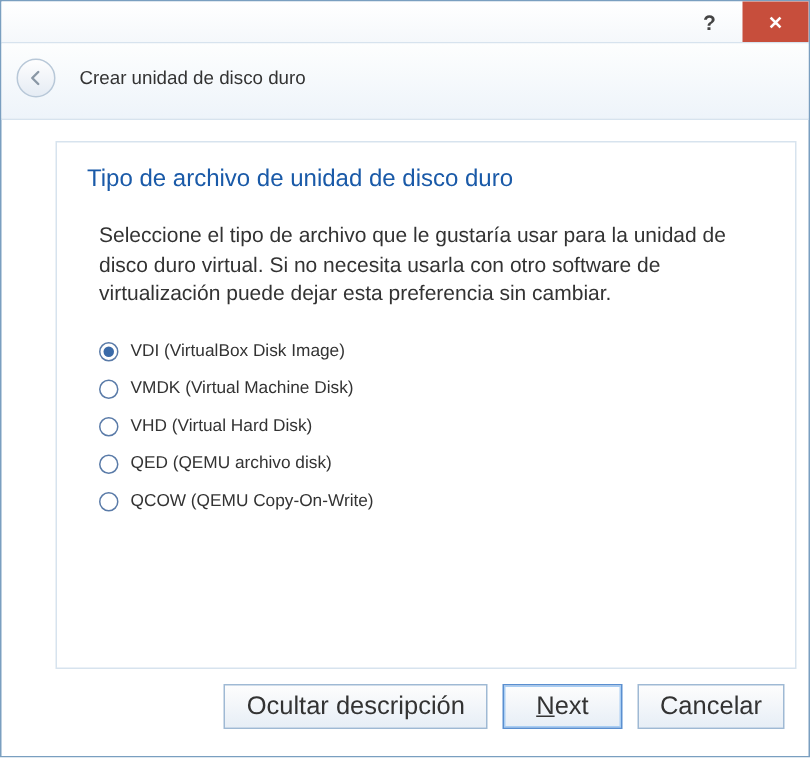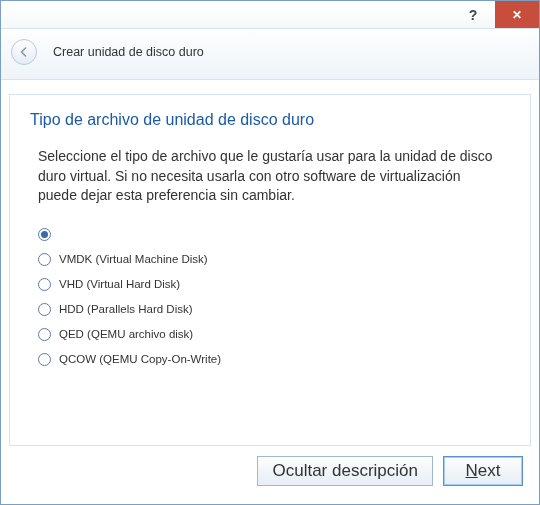--- a/index.html
+++ b/index.html
@@ -66,20 +66,21 @@
     .back-btn svg { display: block; }
     .header-title {
       font-size: 12.5px;
       color: #333;
     }
     .content {
       flex: 1;
       padding: 14px 8px 8px 8px;
       display: flex;
       flex-direction: column;
+      margin-left: 28px;
     }
     .panel {
       flex: 1;
       border: 1px solid #d7e3ee;
       background: #ffffff;
       padding: 16px 20px;
       display: flex;
       flex-direction: column;
       position: relative;
     }
@@ -168,43 +169,41 @@
     <div class="header-title">Crear unidad de disco duro</div>
   </div>
 
   <div class="content">
     <div class="panel">
       <div class="panel-heading">Tipo de archivo de unidad de disco duro</div>
       <div class="panel-desc">Seleccione el tipo de archivo que le gustaría usar para la unidad de disco duro virtual. Si no necesita usarla con otro software de virtualización puede dejar esta preferencia sin cambiar.</div>
       <div class="options">
         <div class="option">
           <span class="radio selected"></span>
+          <span>VDI (VirtualBox Disk Image)</span>
         </div>
         <div class="option">
           <span class="radio"></span>
           <span>VMDK (Virtual Machine Disk)</span>
         </div>
         <div class="option">
           <span class="radio"></span>
           <span>VHD (Virtual Hard Disk)</span>
-        </div>
-        <div class="option">
-          <span class="radio"></span>
-          <span>HDD (Parallels Hard Disk)</span>
         </div>
         <div class="option">
           <span class="radio"></span>
           <span>QED (QEMU archivo disk)</span>
         </div>
         <div class="option">
           <span class="radio"></span>
           <span>QCOW (QEMU Copy-On-Write)</span>
         </div>
       </div>
     </div>
 
     <div class="footer">
       <div class="btn">Ocultar descripción</div>
       <div class="btn primary"><span class="next-underline">N</span><span>ext</span></div>
+      <div class="btn">Cancelar</div>
     </div>
   </div>
 
 </div>
 
 </body></html>

